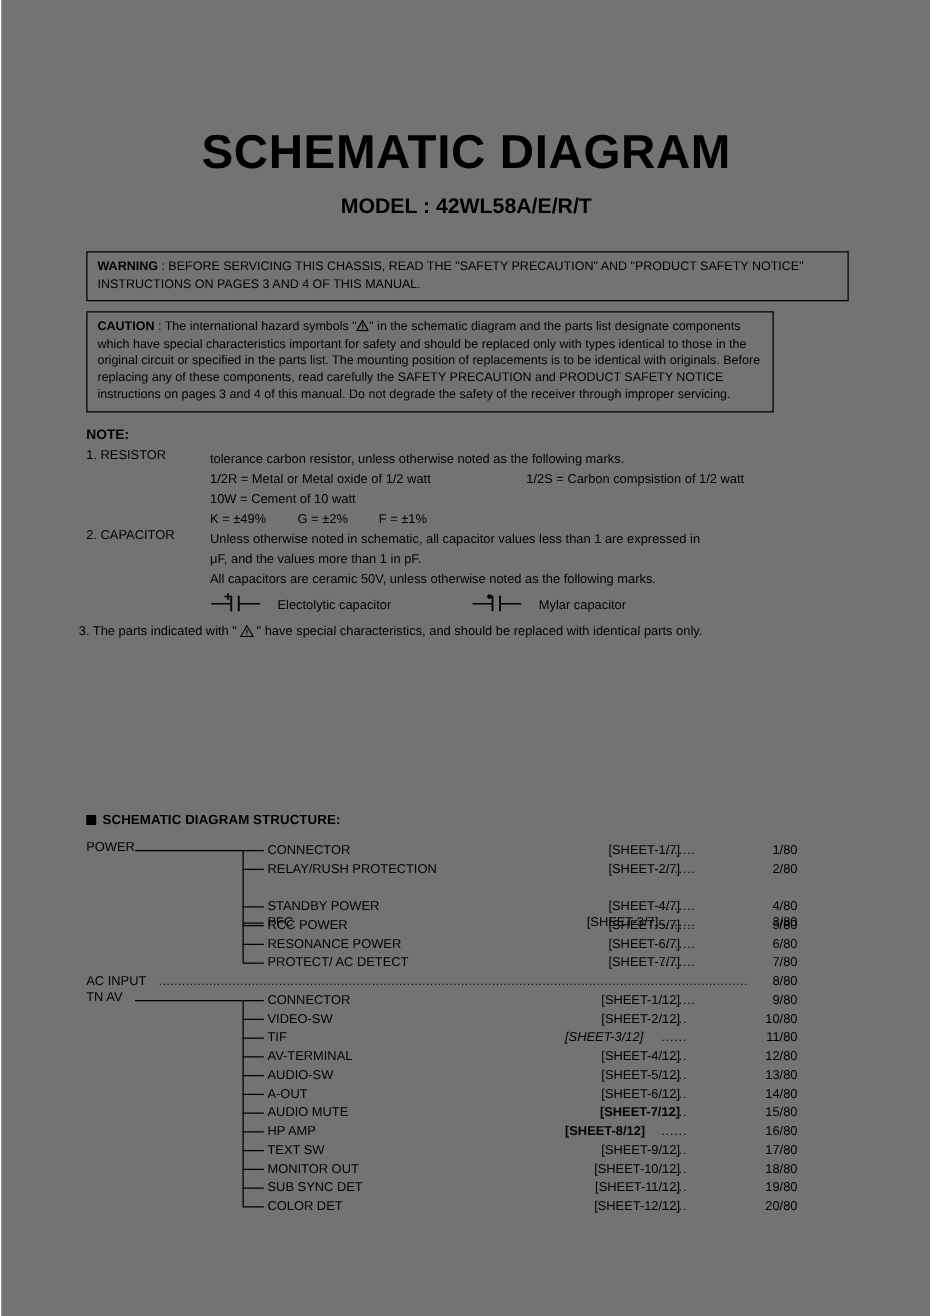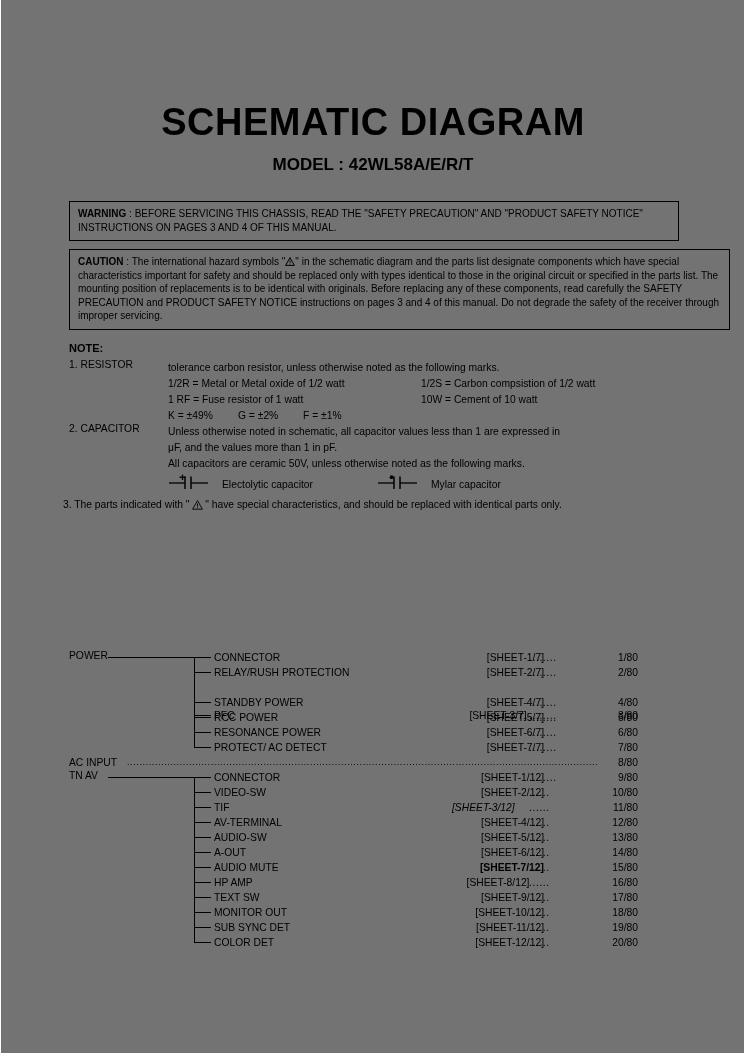--- a/index.html
+++ b/index.html
@@ -50,21 +50,21 @@
     border: 1.6px solid #000;
     padding: 5px 8px 6px 8px;
     font-size: 10px;
     line-height: 1.36;
     text-align: left;
   }
   #warning-box {
     left: 68px; top: 201px; width: 610px;
   }
   #caution-box {
-    left: 68px; top: 249px; width: 661px;
+    left: 68px; top: 249px; width: 550px;
   }
   .notice-lead {
     font-weight: bold;
   }
   .tri {
     display: inline-block;
     position: relative;
     width: 10px;
     height: 9px;
     vertical-align: -1px;
@@ -254,21 +254,20 @@
 
     <div class="note-row">
       <div class="note-num">1. RESISTOR</div>
       <div class="note-body">
         <div class="note-line">tolerance carbon resistor, unless otherwise noted as the following marks.</div>
         <div class="two-col">
           <div class="c1">1/2R = Metal or Metal oxide of 1/2 watt</div>
           <div class="c2">1/2S = Carbon compsistion of 1/2 watt</div>
         </div>
         <div class="two-col">
-          <div class="c1">1 RF = Fuse resistor of 1 watt</div>
           <div class="c2">10W = Cement of 10 watt</div>
         </div>
         <div class="tri-cols">
           <div class="t1">K = ±49%</div>
           <div class="t2">G = ±2%</div>
           <div class="t3">F = ±1%</div>
         </div>
       </div>
     </div>
 
@@ -310,20 +309,24 @@
     </div>
 
     <div class="note3"><span>3. The parts indicated with " </span><span class="tri"><svg width="11" height="10" viewBox="0 0 11 10">
             <polygon points="5.5,0.6 10.4,9.2 0.6,9.2" fill="none" stroke="#000" stroke-width="0.9"></polygon>
             <rect x="5.05" y="3.6" width="0.9" height="2.8" fill="#000"></rect>
             <rect x="5.05" y="7.2" width="0.9" height="0.9" fill="#000"></rect>
           </svg></span><span> " have special characteristics, and should be replaced with identical parts only.</span></div>
   </div>
 
   <div id="structure-section">
+    <div class="struct-head">
+      <span class="sq-bullet"></span>
+      <span>SCHEMATIC DIAGRAM STRUCTURE:</span>
+    </div>
     <div id="tree-container">
         <div class="tree-group" style="height: 105px;">
           <div class="root-label">POWER</div>
           <div class="root-hline" style="left: 39px; width: 86px;"></div>
           <div class="vtrunk" style="left: 125px; top: 7px; height: 90px;"></div>
           <div class="tree-row" style="position: absolute; left: 0px; top: 0px; width: 100%;">
             <div class="branch" style="left: 125px;"></div>
             <div class="node-label" style="left: 145px;">CONNECTOR</div>
             <div class="sheet-ref" style="left: 383px; text-align: right;">[SHEET-1/7]</div>
             <div class="dots" style="left: 460px;">........</div>
@@ -426,21 +429,21 @@
           <div class="tree-row" style="position: absolute; left: 0px; top: 90px; width: 100%;">
             <div class="branch" style="left: 125px;"></div>
             <div class="node-label" style="left: 145px;">AUDIO MUTE</div>
             <div class="sheet-ref" style="left: 383px; text-align: right; font-weight: bold;">[SHEET-7/12]</div>
             <div class="dots" style="left: 460px;">......</div>
             <div class="page-ref" style="left: 533px;">15/80</div>
           </div>
           <div class="tree-row" style="position: absolute; left: 0px; top: 105px; width: 100%;">
             <div class="branch" style="left: 125px;"></div>
             <div class="node-label" style="left: 145px;">HP AMP</div>
-            <div class="sheet-ref" style="left: 383px; text-align: center;">[SHEET-8/12]</div>
+            <div class="sheet-ref" style="left: 383px; text-align: left; font-weight: bold;">[SHEET-8/12]</div>
             <div class="dots" style="left: 460px;">......</div>
             <div class="page-ref" style="left: 533px;">16/80</div>
           </div>
           <div class="tree-row" style="position: absolute; left: 0px; top: 120px; width: 100%;">
             <div class="branch" style="left: 125px;"></div>
             <div class="node-label" style="left: 145px;">TEXT SW</div>
             <div class="sheet-ref" style="left: 383px; text-align: right;">[SHEET-9/12]</div>
             <div class="dots" style="left: 460px;">......</div>
             <div class="page-ref" style="left: 533px;">17/80</div>
           </div>

